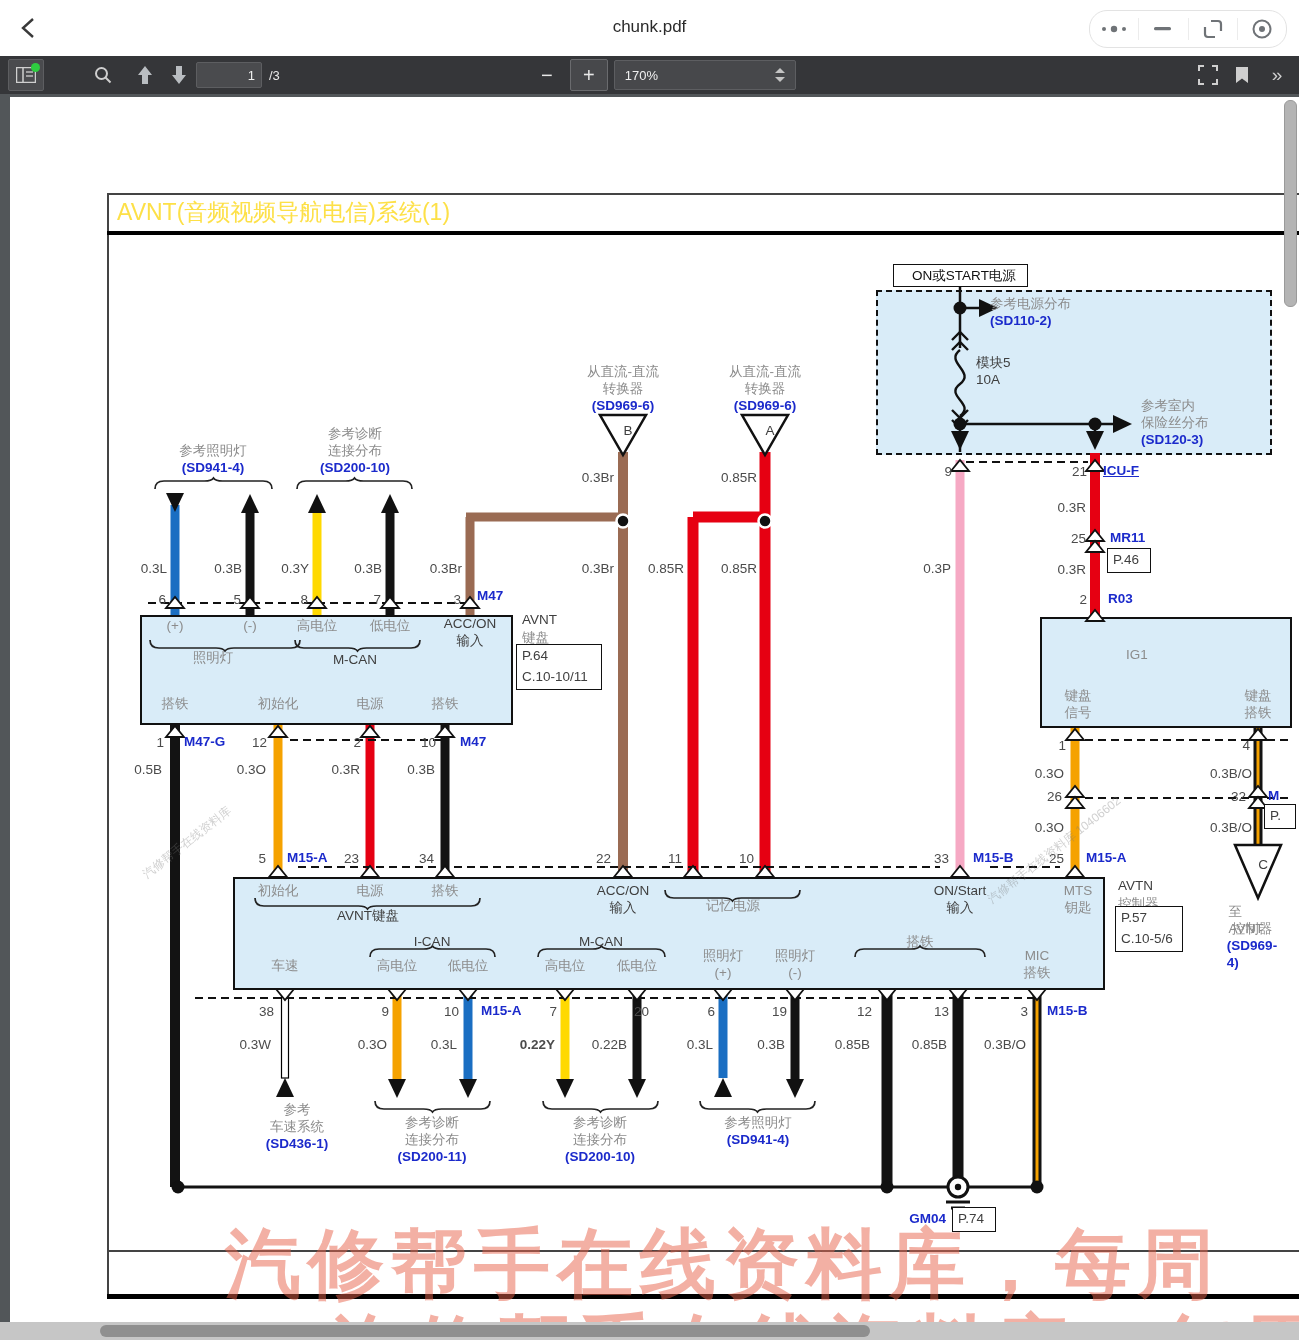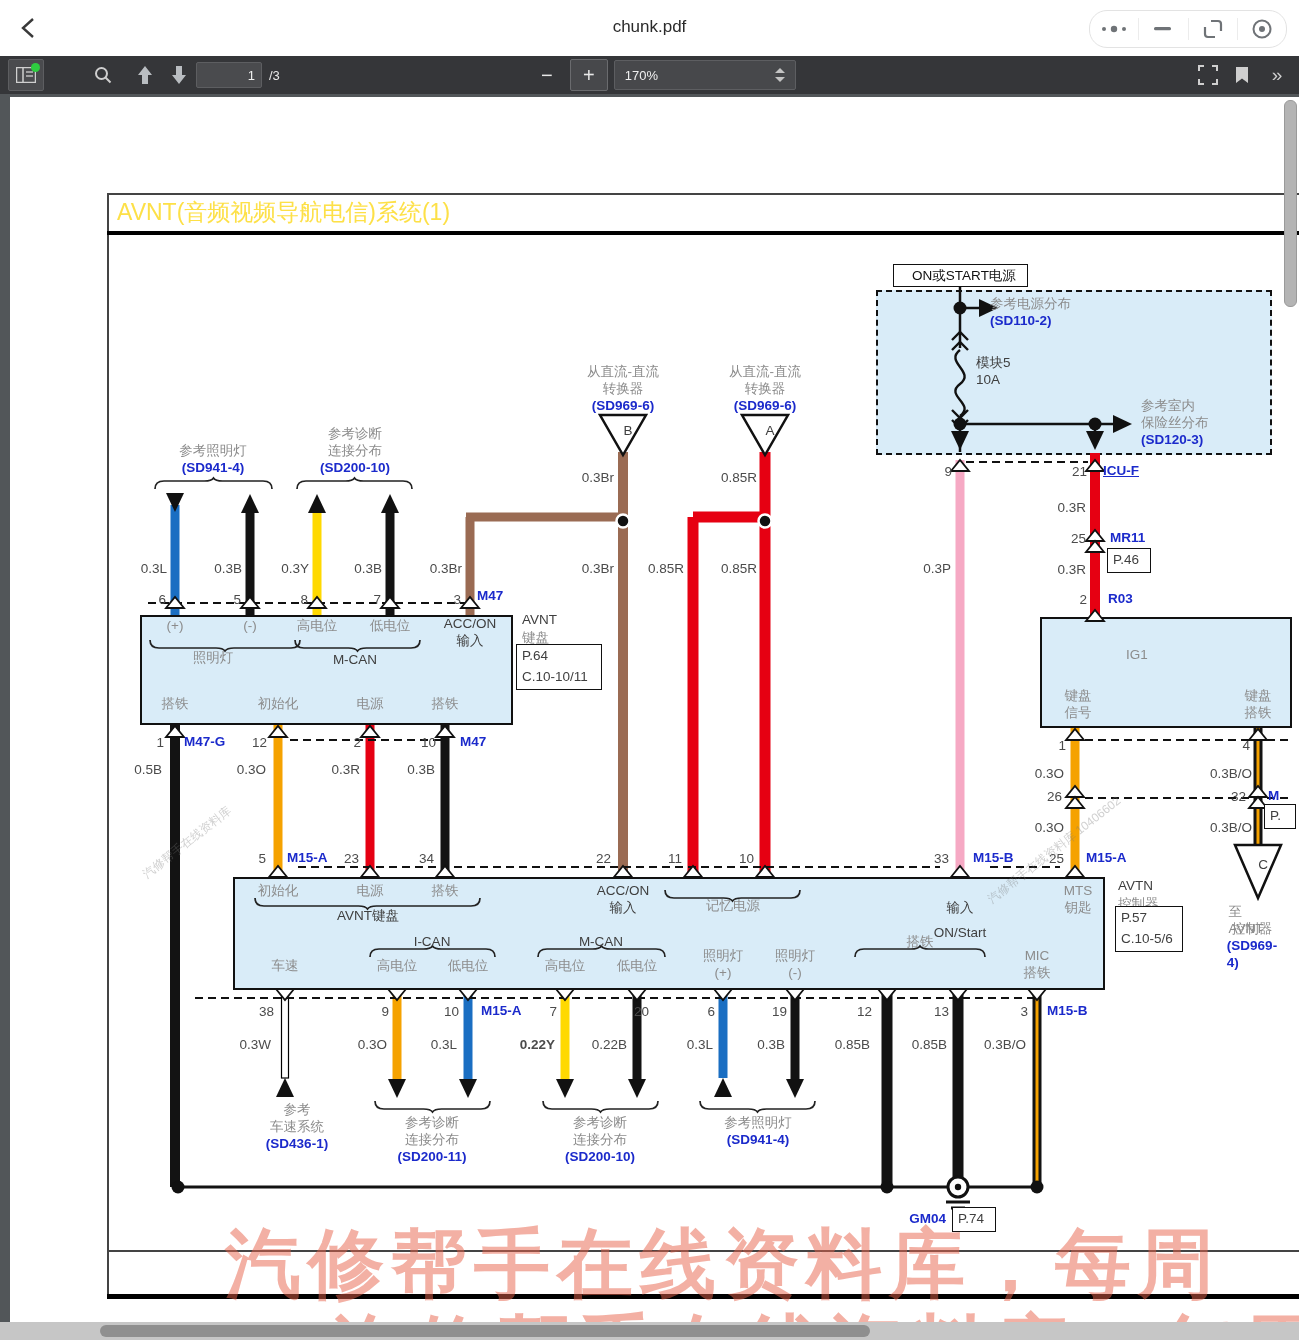--- a/index.html
+++ b/index.html
@@ -402,21 +402,21 @@
         <div class="lb num" style="left: 754px; top: 851px; transform: translateX(-100%);">10</div>
         <div class="lb num" style="left: 949px; top: 851px; transform: translateX(-100%);">33</div>
         <div class="lb cn" style="left: 973px; top: 850px; transform: none;">M15-B</div>
         <div class="lb gl" style="left: 278px; top: 883px; transform: translateX(-50%);">初始化</div>
         <div class="lb gl" style="left: 370px; top: 883px; transform: translateX(-50%);">电源</div>
         <div class="lb gl" style="left: 445px; top: 883px; transform: translateX(-50%);">搭铁</div>
         <div class="lb dl" style="left: 368px; top: 908px; transform: translateX(-50%);">AVNT键盘</div>
         <div class="lb dl" style="left: 623px; top: 883px; transform: translateX(-50%);">ACC/ON</div>
         <div class="lb dl" style="left: 623px; top: 900px; transform: translateX(-50%);">输入</div>
         <div class="lb gl" style="left: 733px; top: 898px; transform: translateX(-50%);">记忆电源</div>
-        <div class="lb dl" style="left: 960px; top: 883px; transform: translateX(-50%); margin-top: 42px;">ON/Start</div>
+        <div class="lb dl" style="left: 960px; top: 883px; transform: translateX(-50%);">ON/Start</div>
         <div class="lb dl" style="left: 960px; top: 900px; transform: translateX(-50%);">输入</div>
         <div class="lb gl" style="left: 1078px; top: 883px; transform: translateX(-50%);">MTS</div>
         <div class="lb gl" style="left: 1078px; top: 900px; transform: translateX(-50%);">钥匙</div>
         <div class="lb gl" style="left: 285px; top: 958px; transform: translateX(-50%);">车速</div>
         <div class="lb dl" style="left: 432px; top: 934px; transform: translateX(-50%);">I-CAN</div>
         <div class="lb gl" style="left: 397px; top: 958px; transform: translateX(-50%);">高电位</div>
         <div class="lb gl" style="left: 468px; top: 958px; transform: translateX(-50%);">低电位</div>
         <div class="lb dl" style="left: 601px; top: 934px; transform: translateX(-50%);">M-CAN</div>
         <div class="lb gl" style="left: 565px; top: 958px; transform: translateX(-50%);">高电位</div>
         <div class="lb gl" style="left: 637px; top: 958px; transform: translateX(-50%);">低电位</div>

